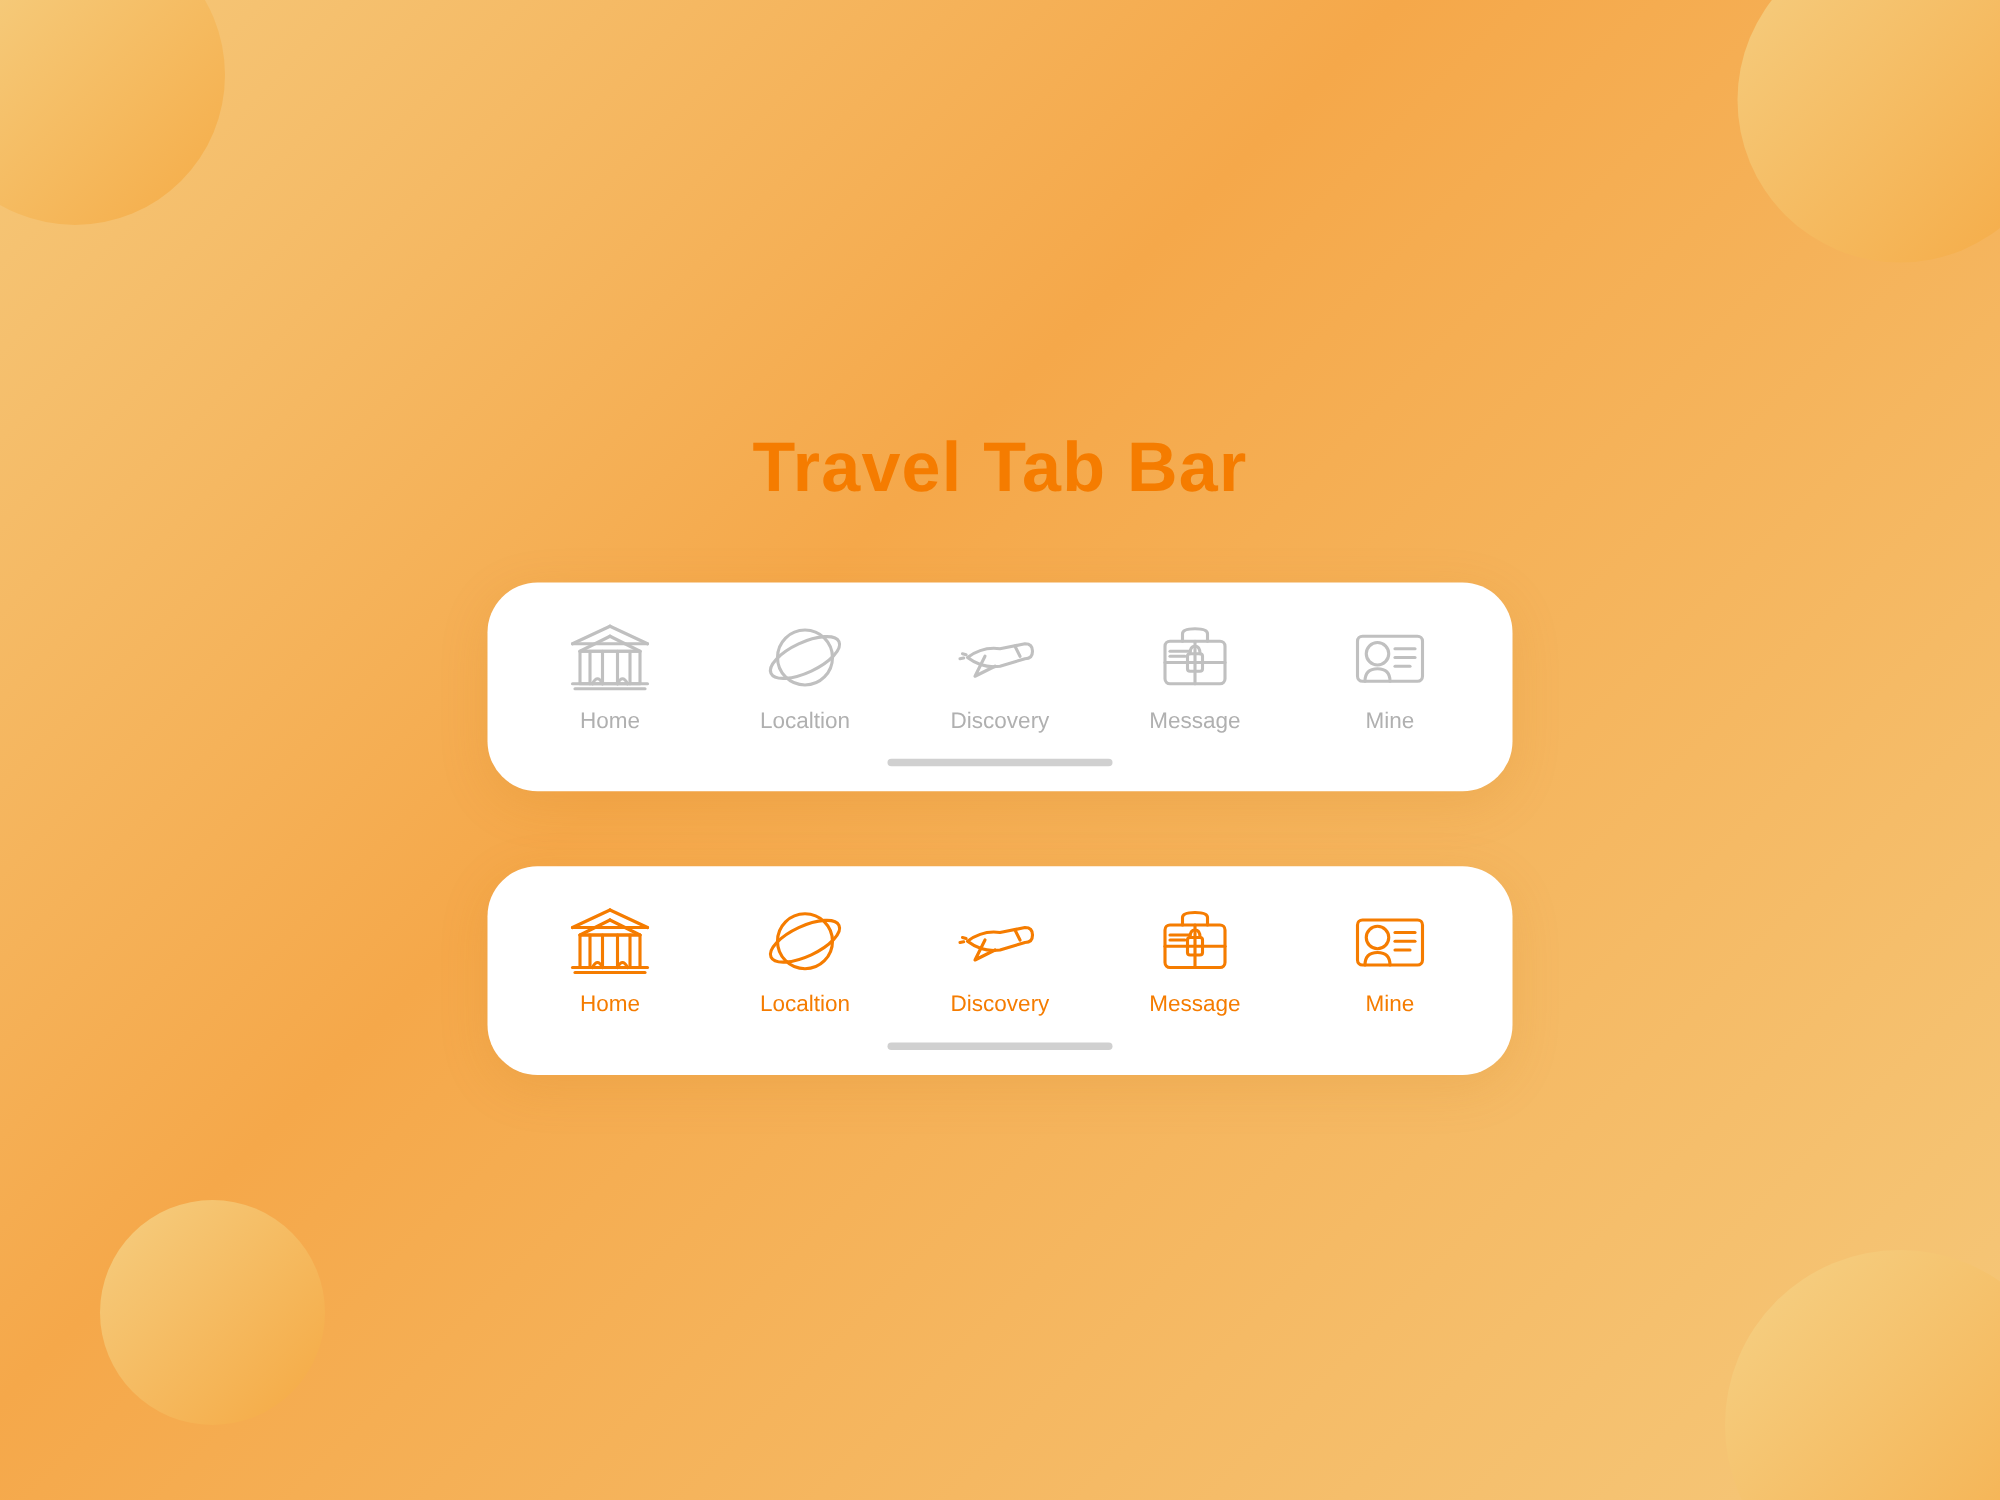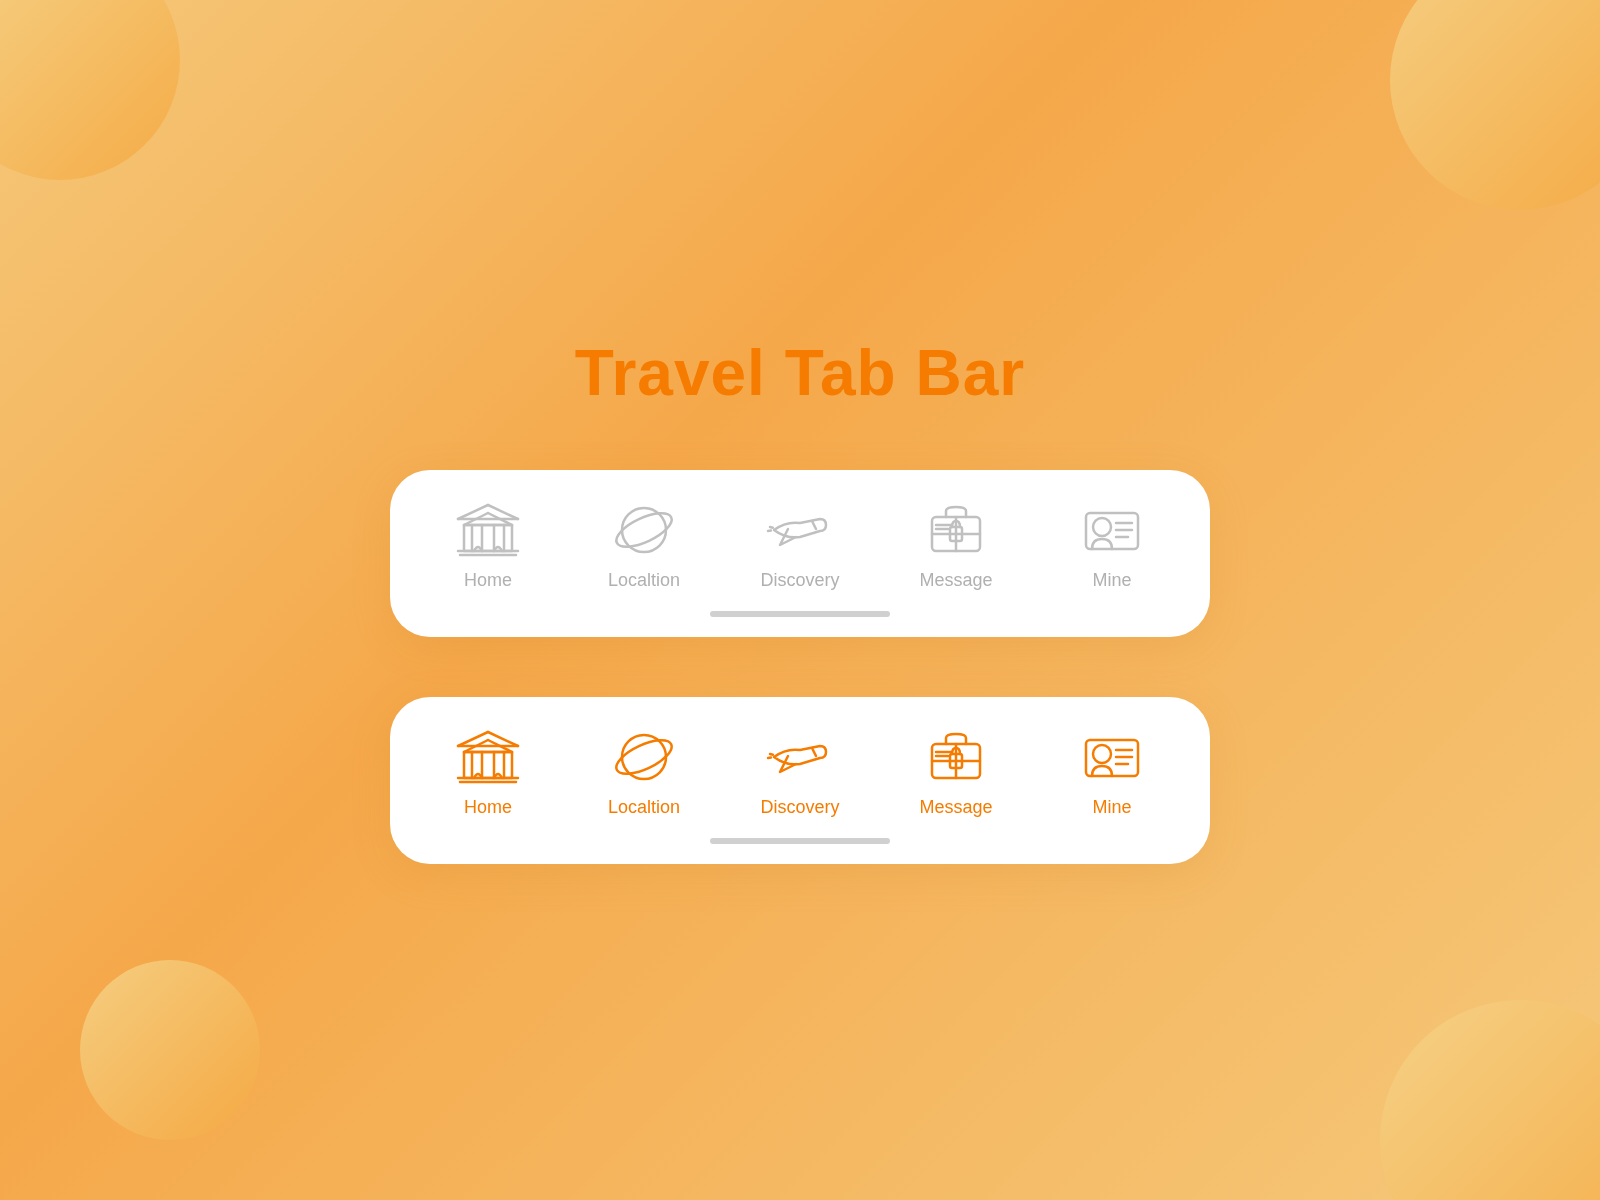--- a/index.html
+++ b/index.html
@@ -42,21 +42,21 @@
       flex-direction: column;
       align-items: center;
       justify-content: center;
       height: 100%;
       gap: 60px;
       position: relative;
       z-index: 1;
     }
 
     .page-title {
-      font-size: 64px;
+      font-size: 56px;
       font-weight: 800;
       color: #f57c00;
       letter-spacing: 1px;
     }
 
     
     .tab-bar-card {
       background: white;
       border-radius: 40px;
       width: 820px;

